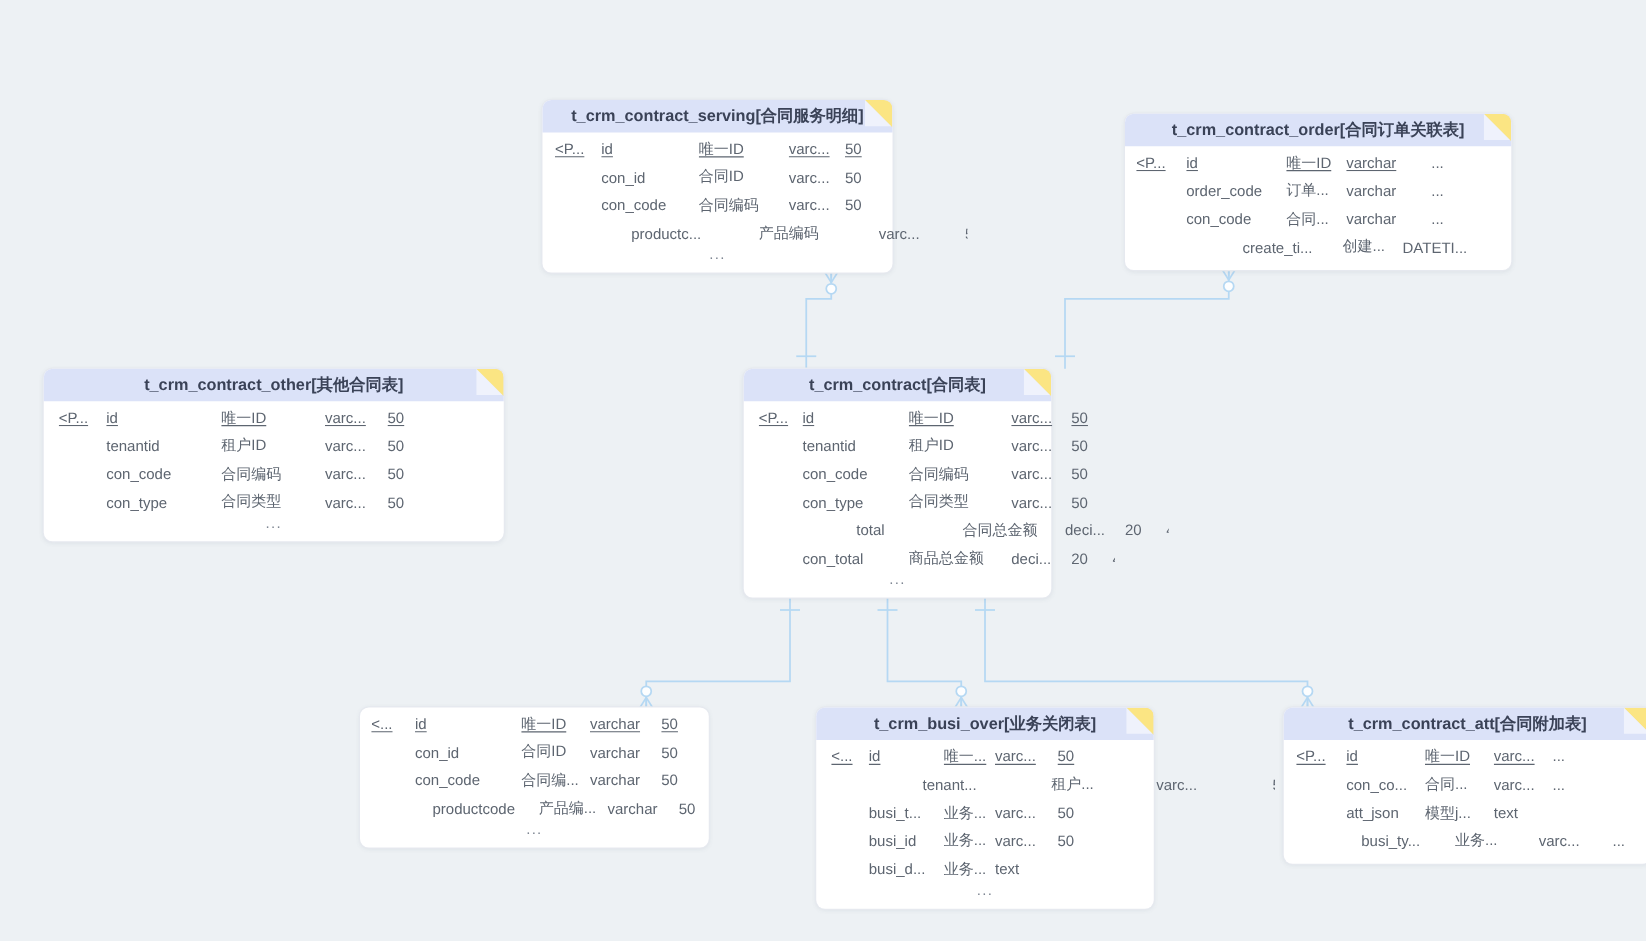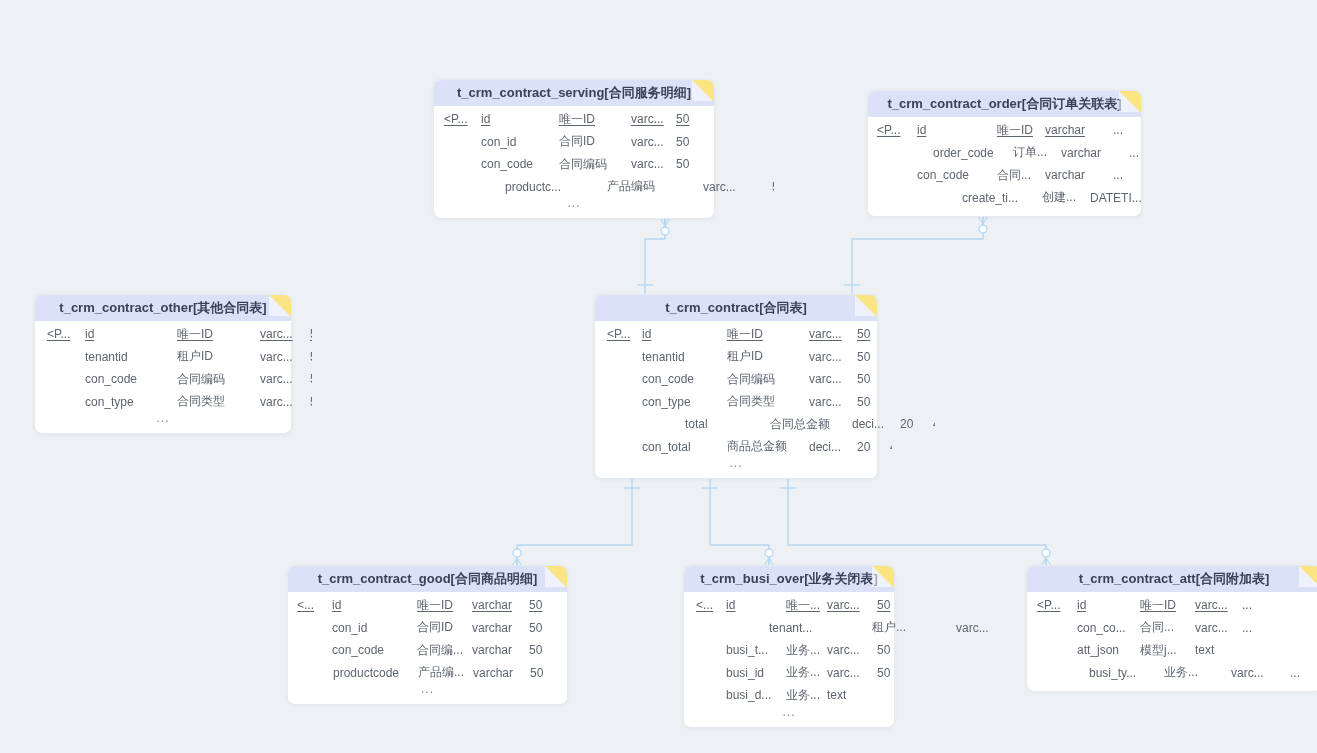--- a/index.html
+++ b/index.html
@@ -130,37 +130,37 @@
         <div class="crow" style="grid-template-columns: 37px 78px 72px 45px auto; padding-left: 10px; gap: 24px;">
           <span></span>
           <span>productc...</span>
           <span>产品编码</span>
           <span>varc...</span>
           <span>50</span>
         </div>
         <div class="ellipsis-row">...</div>
       </div>
     </div>
-    <div class="etable" style="left: 868px; top: 91px; width: 273px;">
+    <div class="etable" style="left: 900px; top: 91px; width: 309px;">
       <div class="thead">
         <span class="ttitle">t_crm_contract_order[合同订单关联表]</span>
         <svg class="fold" viewBox="0 0 22 22">
           <polygon points="0,0 22,0 22,22" fill="#fbe583"></polygon>
           <polygon points="0,0 21,21 0,21" fill="#ffffff" opacity="0.55"></polygon>
         </svg>
       </div>
       <div class="tbody">
         <div class="crow" style="grid-template-columns: 40px 80px 48px 68px auto; padding-left: 9px;">
           <span class="u">&lt;P...</span>
           <span class="u">id</span>
           <span class="u">唯一ID</span>
           <span class="u">varchar</span>
           <span>...</span>
         </div>
-        <div class="crow" style="grid-template-columns: 40px 80px 48px 68px auto; padding-left: 9px; margin-left: 16px;">
+        <div class="crow" style="grid-template-columns: 40px 80px 48px 68px auto; padding-left: 9px;">
           <span></span>
           <span>order_code</span>
           <span>订单...</span>
           <span>varchar</span>
           <span>...</span>
         </div>
         <div class="crow" style="grid-template-columns: 40px 80px 48px 68px auto; padding-left: 9px;">
           <span></span>
           <span>con_code</span>
           <span>合同...</span>
@@ -169,21 +169,21 @@
         </div>
         <div class="crow" style="grid-template-columns: 40px 80px 48px 68px auto; padding-left: 9px; margin-left: 45px;">
           <span></span>
           <span>create_ti...</span>
           <span>创建...</span>
           <span>DATETI...</span>
           <span></span>
         </div>
       </div>
     </div>
-    <div class="etable" style="left: 35px; top: 295px; width: 256px;">
+    <div class="etable" style="left: 35px; top: 295px; width: 368px;">
       <div class="thead">
         <span class="ttitle">t_crm_contract_other[其他合同表]</span>
         <svg class="fold" viewBox="0 0 22 22">
           <polygon points="0,0 22,0 22,22" fill="#fbe583"></polygon>
           <polygon points="0,0 21,21 0,21" fill="#ffffff" opacity="0.55"></polygon>
         </svg>
       </div>
       <div class="tbody">
         <div class="crow" style="grid-template-columns: 38px 92px 83px 50px auto; padding-left: 12px;">
           <span class="u">&lt;P...</span>
@@ -209,21 +209,21 @@
         <div class="crow" style="grid-template-columns: 38px 92px 83px 50px auto; padding-left: 12px;">
           <span></span>
           <span>con_type</span>
           <span>合同类型</span>
           <span>varc...</span>
           <span>50</span>
         </div>
         <div class="ellipsis-row">...</div>
       </div>
     </div>
-    <div class="etable" style="left: 595px; top: 295px; width: 282px;">
+    <div class="etable" style="left: 595px; top: 295px; width: 246px;">
       <div class="thead">
         <span class="ttitle">t_crm_contract[合同表]</span>
         <svg class="fold" viewBox="0 0 22 22">
           <polygon points="0,0 22,0 22,22" fill="#fbe583"></polygon>
           <polygon points="0,0 21,21 0,21" fill="#ffffff" opacity="0.55"></polygon>
         </svg>
       </div>
       <div class="tbody">
         <div class="crow" style="grid-template-columns: 35px 85px 82px 48px 33px auto; padding-left: 12px;">
           <span class="u">&lt;P...</span>
@@ -270,27 +270,20 @@
           <span>con_total</span>
           <span>商品总金额</span>
           <span>deci...</span>
           <span>20</span>
           <span>4</span>
         </div>
         <div class="ellipsis-row">...</div>
       </div>
     </div>
     <div class="etable" style="left: 288px; top: 566px; width: 279px;">
-      <div class="thead">
-        <span class="ttitle">t_crm_contract_good[合同商品明细]</span>
-        <svg class="fold" viewBox="0 0 22 22">
-          <polygon points="0,0 22,0 22,22" fill="#fbe583"></polygon>
-          <polygon points="0,0 21,21 0,21" fill="#ffffff" opacity="0.55"></polygon>
-        </svg>
-      </div>
       <div class="tbody">
         <div class="crow" style="grid-template-columns: 35px 85px 55px 57px auto; padding-left: 9px;">
           <span class="u">&lt;...</span>
           <span class="u">id</span>
           <span class="u">唯一ID</span>
           <span class="u">varchar</span>
           <span class="u">50</span>
         </div>
         <div class="crow" style="grid-template-columns: 35px 85px 55px 57px auto; padding-left: 9px;">
           <span></span>
@@ -299,31 +292,31 @@
           <span>varchar</span>
           <span>50</span>
         </div>
         <div class="crow" style="grid-template-columns: 35px 85px 55px 57px auto; padding-left: 9px;">
           <span></span>
           <span>con_code</span>
           <span>合同编...</span>
           <span>varchar</span>
           <span>50</span>
         </div>
-        <div class="crow" style="grid-template-columns: 35px 85px 55px 57px auto; padding-left: 10px;">
+        <div class="crow" style="grid-template-columns: 35px 85px 55px 57px auto; padding-left: 23px;">
           <span></span>
           <span>productcode</span>
           <span>产品编...</span>
           <span>varchar</span>
           <span>50</span>
         </div>
         <div class="ellipsis-row">...</div>
       </div>
     </div>
-    <div class="etable" style="left: 653px; top: 566px; width: 210px; margin-left: 31px;">
+    <div class="etable" style="left: 653px; top: 566px; width: 270px;">
       <div class="thead">
         <span class="ttitle">t_crm_busi_over[业务关闭表]</span>
         <svg class="fold" viewBox="0 0 22 22">
           <polygon points="0,0 22,0 22,22" fill="#fbe583"></polygon>
           <polygon points="0,0 21,21 0,21" fill="#ffffff" opacity="0.55"></polygon>
         </svg>
       </div>
       <div class="tbody">
         <div class="crow" style="grid-template-columns: 30px 60px 41px 50px auto; padding-left: 12px;">
           <span class="u">&lt;...</span>

